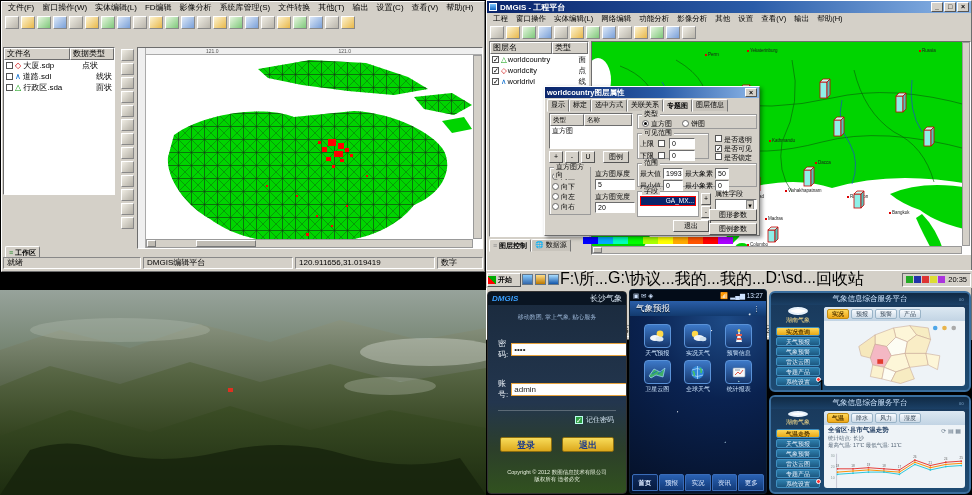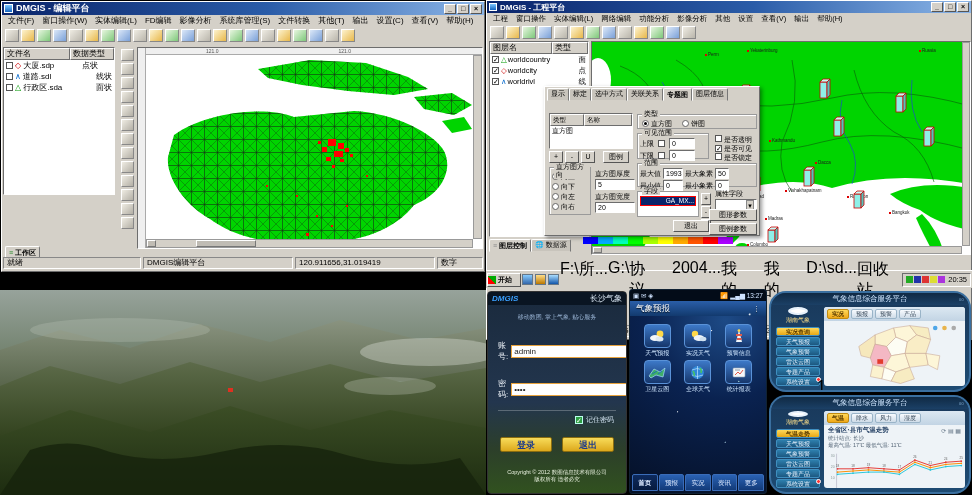--- a/index.html
+++ b/index.html
@@ -50,49 +50,40 @@
 #wx .hd{height:15px;background:linear-gradient(#2a5ea8,#123a6e);display:flex;align-items:center;color:#fff;font-size:8.5px;padding:0 6px;text-shadow:0 1px 1px #012}
 .wxgrid{display:grid;grid-template-columns:repeat(3,1fr);gap:2px 2px;padding:8px 8px 0}
 .wxcell{text-align:center}
 .wxtile{width:27px;height:24px;margin:0 auto;border-radius:4px;background:linear-gradient(#3d79c8,#16366b);border:1px solid #5a92d8;display:flex;align-items:center;justify-content:center}
 .wxlbl{font-size:6px;color:#cfe6ff;margin-top:1px;white-space:nowrap}
 .wxtabs{position:absolute;bottom:2px;left:2px;right:2px;display:flex;gap:1px}
 .wxtabs>div{flex:1;font-size:6.5px;color:#dce9ff;text-align:center;line-height:15px;background:linear-gradient(#2a62b4,#123a78);border:1px solid #3a6cb8;border-radius:2px 2px 0 0;white-space:nowrap;overflow:hidden}
 .wxtabs>div.active{background:linear-gradient(#0d2a5e,#071b3e);font-weight:bold}
 .stars{position:absolute;left:0;top:0;width:100%;height:100%;pointer-events:none}
 
-.mapp{border-radius:17px;background:linear-gradient(#19385a,#1d4a72);border:2px solid #3a6f9f;overflow:hidden}
+.mapp{border-radius:6px;background:linear-gradient(#19385a,#1d4a72);border:2px solid #3a6f9f;overflow:hidden}
 .mapp .tl{height:12px;display:flex;align-items:center;justify-content:center;color:#cfe6ff;font-size:7.5px;background:linear-gradient(#102a44,#1b4066);position:relative}
 .mside{position:absolute;left:4px;top:14px;width:46px;bottom:4px;display:flex;flex-direction:column;align-items:center;gap:1px}
 .mlogo{width:20px;height:20px;border-radius:50%;background:radial-gradient(#fff 55%,#bcd8f0);border:2px solid #e8f2fc;position:relative;overflow:hidden}
 .mlogo::after{content:"";position:absolute;left:3px;top:4px;width:11px;height:9px;border:2px solid #1565c0;border-radius:50% 50% 0 50%;border-right-color:transparent}
 .mbrand{font-size:6px;color:#ffe08a;white-space:nowrap}
 .mmenu{width:44px;flex:1;display:flex;flex-direction:column;gap:1px;margin-top:1px}
 .mmenu>div{height:9px;font-size:6px;color:#e6f2ff;background:linear-gradient(#2e7fae,#1c5880);border:1px solid #3f8fc0;border-radius:2px;line-height:8px;text-align:center;white-space:nowrap;overflow:hidden}
 .mmenu>div.active{background:linear-gradient(#ffd85a,#e8a817);color:#5a3c00;font-weight:bold}
 .mbody{position:absolute;left:53px;top:14px;right:4px;bottom:4px;background:#eef3f7;border-radius:3px;overflow:hidden}
 .mtb{display:flex;gap:2px;padding:2px 3px;background:linear-gradient(#dce8f2,#c2d4e4)}
 .mtb>div{font-size:6px;line-height:8px;padding:0 4px;border-radius:2px;background:linear-gradient(#f8fbff,#cfdce8);border:1px solid #9ab4c8;color:#345;white-space:nowrap}
 .mtb>div.active{background:linear-gradient(#ffd85a,#f0a818);border-color:#c08a10;color:#5a3c00;font-weight:bold}
 </style>
 </head>
 <body>
 
 <div id="canvas">
 
   <div class="abs w95 out" style="left:1px;top:1px;width:484px;height:271px">
-    <div class="titlebar" style="height:13px">
-      <span style="width:9px;height:9px;background:linear-gradient(#7ec8ff,#1565c0);border:1px solid #fff;flex:none"></span>
-      <span>DMGIS - 编辑平台</span>
-      <span class="wbtns">
-          <span class="wbtn">_</span>
-          <span class="wbtn">□</span>
-          <span class="wbtn">×</span>
-        </span>
-    </div>
     <div class="menu">
         <div>文件(F)</div>
         <div>窗口操作(W)</div>
         <div>实体编辑(L)</div>
         <div>FD编辑</div>
         <div>影像分析</div>
         <div>系统库管理(S)</div>
         <div>文件转换</div>
         <div>其他(T)</div>
         <div>输出</div>
@@ -409,20 +400,26 @@
               </g>
             </g>
         </svg>
         <div class="abs" style="right:0;top:0;bottom:8px;width:8px;background:#d4d0c8;border:1px solid #999"></div>
         <div class="abs scroll-h" style="left:0;bottom:0;right:8px;height:8px">
             <i></i>
           </div>
       </div>
 
       <div class="abs w95 out" style="left:57px;top:85px;width:216px;height:150px;z-index:10;box-shadow:2px 2px 4px rgba(0,0,0,.4)">
+        <div class="titlebar" style="height:11px;font-size:7.5px">
+          <span>worldcountry图层属性</span>
+          <span class="wbtns">
+              <span class="wbtn" style="height:9px">×</span>
+            </span>
+        </div>
         <div class="tab7" style="padding:1px 2px 0">
             <div>显示</div>
             <div>标定</div>
             <div>选中方式</div>
             <div>关联关系</div>
             <div class="active">专题图</div>
             <div>图层信息</div>
           </div>
 
         <div class="abs in" style="left:4px;top:26px;width:84px;height:36px;background:#fff;font-size:7px">
@@ -539,21 +536,20 @@
           <span style="width:8px;height:8px;background:linear-gradient(45deg,#f00 50%,#0a0 50%);flex:none"></span>
           <span>开始</span>
         </div>
       <div style="width:11px;height:11px;margin:0 1px;background:linear-gradient(#8cf,#36a);border:1px solid #678;flex:none"></div>
       <div style="width:11px;height:11px;margin:0 1px;background:linear-gradient(#fd8,#b70);border:1px solid #678;flex:none"></div>
       <div style="width:11px;height:11px;margin:0 1px;background:linear-gradient(#adf,#15a);border:1px solid #678;flex:none"></div>
       <div style="flex:1;display:flex;overflow:hidden">
           <div>F:\所...</div>
           <div>G:\</div>
           <div>协议...</div>
-          <div>2004...</div>
           <div>我的...</div>
           <div>我的...</div>
           <div>D:\sd...</div>
           <div>回收站</div>
         </div>
       <div class="in" style="display:flex;align-items:center;gap:1px;padding:0 3px;height:14px">
         <span style="width:7px;height:7px;background:#2a2;display:inline-block"></span>
         <span style="width:7px;height:7px;background:#23a;display:inline-block"></span>
         <span style="width:7px;height:7px;background:#d33;display:inline-block"></span>
         <span style="width:7px;height:7px;background:#dd3;display:inline-block"></span>
@@ -596,27 +592,27 @@
       <rect x="228" y="98" width="5" height="4" fill="#e03020"></rect>
     </svg>
   </div>
 
   <div id="login" class="abs" style="left:487px;top:291px;width:140px;height:203px">
     <div class="bar">
       <span class="lg-dm">DMGIS</span>
       <span style="color:#dce8f4;font-size:8px">长沙气象</span>
     </div>
     <div style="text-align:center;margin-top:8px;font-size:6px;color:#9db8d8">移动数图, 掌上气象, 贴心服务</div>
+    <div class="fld" style="margin-top:16px">
+      <span>密码:</span>
+      <input value="••••" style="">
+    </div>
     <div class="fld" style="margin-top:18px">
       <span>账号:</span>
       <input value="admin" style="">
-    </div>
-    <div class="fld" style="margin-top:16px">
-      <span>密码:</span>
-      <input value="••••" style="">
     </div>
     <div style="margin:10px 10px 0;border-top:1px solid rgba(255,255,255,.25)"></div>
     <div style="display:flex;justify-content:flex-end;align-items:center;gap:3px;margin:4px 12px 0;font-size:7px;color:#cfe0ee">
       <span style="width:8px;height:8px;background:#2f9e44;border:1px solid #bfe;color:#fff;font-size:7px;line-height:7px;text-align:center">✓</span>
       <span>记住密码</span>
     </div>
     <div style="display:flex;justify-content:space-between;margin:12px 12px 0">
       <div class="ybtn">登录</div>
       <div class="ybtn">退出</div>
     </div>

